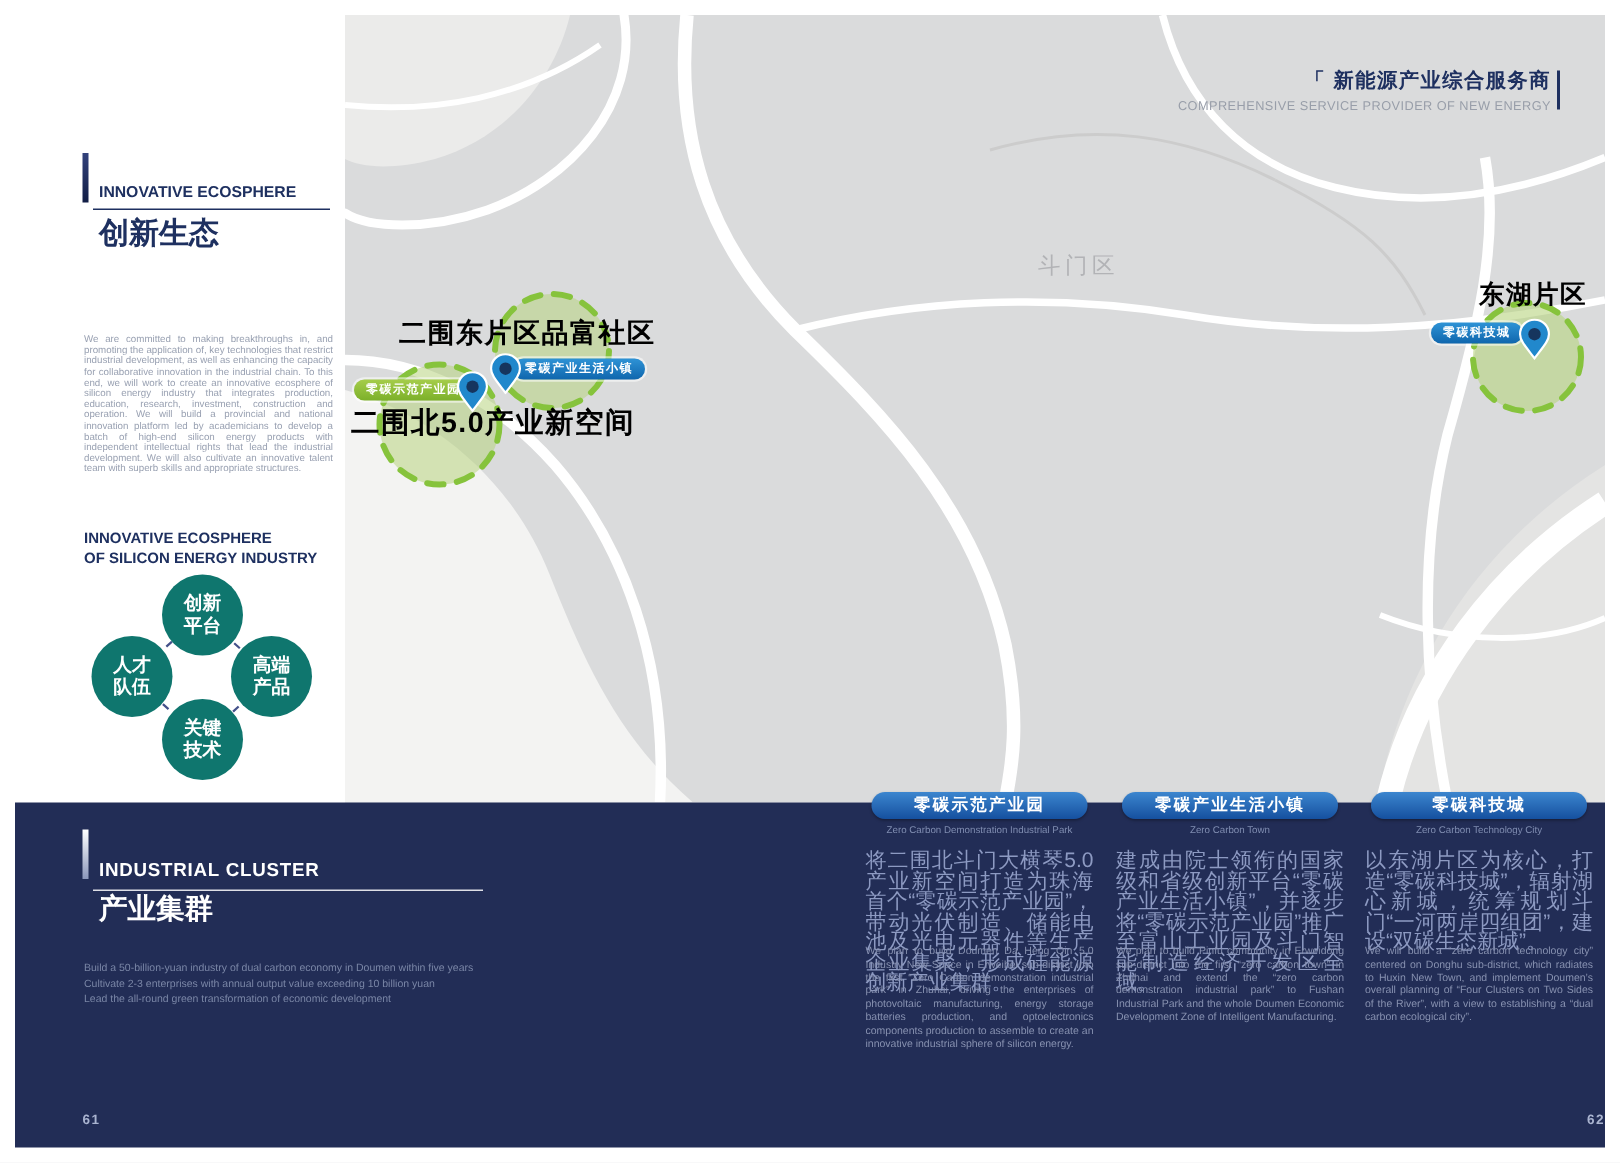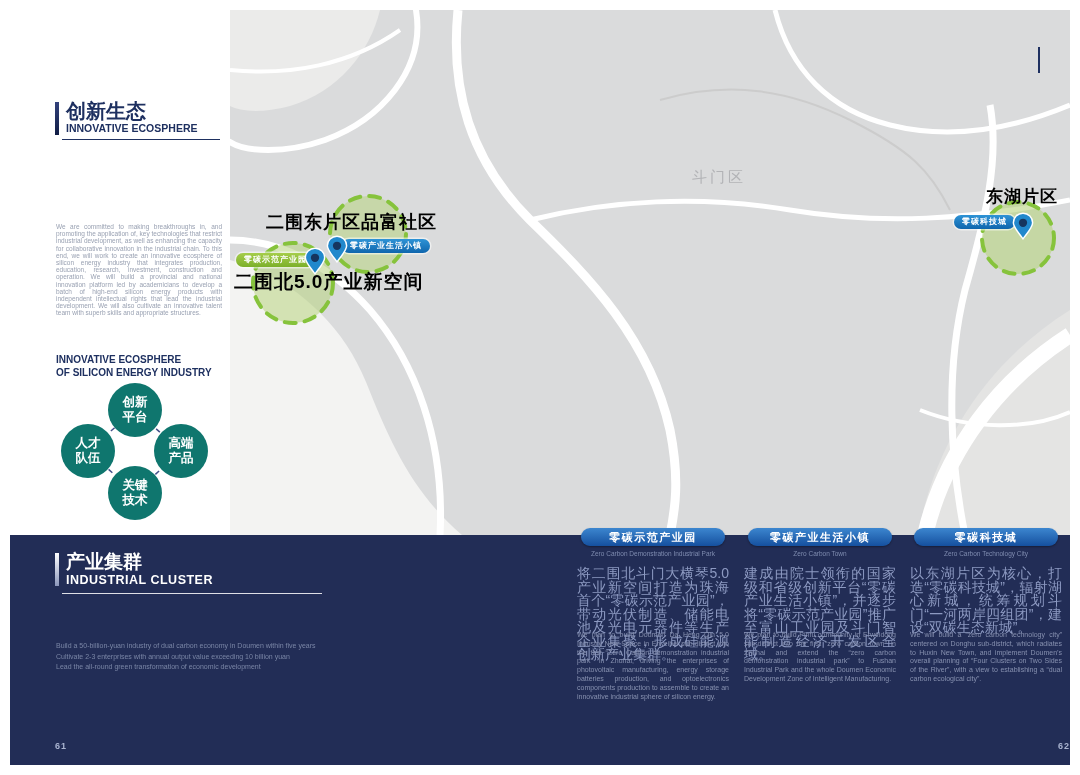--- a/index.html
+++ b/index.html
@@ -20,21 +20,21 @@
   .pill-blue{background:linear-gradient(180deg,#2e93d6,#0f66ad);}
   .pin{position:absolute;width:22px;height:28px;}
   
   .hdr{position:absolute;right:36px;top:35px;text-align:right;}
   .hdr-zh{font-size:13.5px;font-weight:bold;color:#1e3060;letter-spacing:1px;}
   .hdr-en{font-size:8.5px;color:#989ea9;letter-spacing:.3px;margin-top:2px;}
   .hdr-bar{position:absolute;right:30px;top:37px;width:2px;height:26px;background:#1e3060;}
   
   .left-panel{position:absolute;left:10px;top:10px;width:220px;height:525px;background:#ffffff;}
   .accent-bar{position:absolute;width:4px;height:33px;background:linear-gradient(180deg,#33427c,#111d45);}
-  .t-zh{position:absolute;font-weight:bold;color:#1e3060;}
+  .t-zh{position:absolute;font-weight:bold;color:#1e3060;margin-top:44px;}
   .t-en{position:absolute;font-weight:bold;color:#1e3060;}
   .rule{position:absolute;height:1px;background:#1e3060;}
   .body-zh{position:absolute;left:46px;top:138px;width:166px;font-size:8.5px;line-height:11.8px;
            color:#7e8aa9;text-align:justify;}
   .body-en{position:absolute;left:46px;top:213px;width:166px;font-size:6.5px;line-height:7.2px;
            color:#99a1b2;text-align:justify;}
   .eco-zh{left:45px;top:322px;font-size:15.5px;letter-spacing:.5px;}
   .eco-en{left:46px;top:344px;font-size:10px;line-height:12.5px;white-space:pre-line;}
   .diamond-svg{position:absolute;left:0;top:0;}
   .node{position:absolute;width:54px;height:54px;border-radius:50%;background:#0f766e;
@@ -88,20 +88,24 @@
         <circle cx="138" cy="224" r="38" fill="#b8d37f" fill-opacity="0.55" stroke="#86c33c" stroke-width="4" stroke-dasharray="11 9" stroke-linecap="round"></circle>
       </g>
       <g>
         <circle cx="63" cy="273" r="40" fill="#b8d37f" fill-opacity="0.55" stroke="#86c33c" stroke-width="4" stroke-dasharray="11 9" stroke-linecap="round"></circle>
       </g>
       <g>
         <circle cx="788" cy="228" r="36" fill="#b8d37f" fill-opacity="0.6" stroke="#86c33c" stroke-width="4" stroke-dasharray="11 9" stroke-linecap="round"></circle>
       </g>
     </svg>
 
+    <div class="hdr">
+      <div class="hdr-zh">「 新能源产业综合服务商</div>
+      <div class="hdr-en">COMPREHENSIVE SERVICE PROVIDER OF NEW ENERGY</div>
+    </div>
     <div class="hdr-bar"></div>
 
     <div class="district-label">斗门区</div>
     <div class="zone-label zone1">二围东片区品富社区</div>
     <div class="zone-label zone2">二围北5.0产业新空间</div>
     <div class="zone-label zone3">东湖片区</div>
 
     <div class="map-pill pill-green" style="left:6px;top:243px;">零碳示范产业园</div>
     <div class="map-pill pill-blue" style="left:112px;top:229px;">零碳产业生活小镇</div>
     <div class="map-pill pill-blue" style="left:724px;top:205px;">零碳科技城</div>

